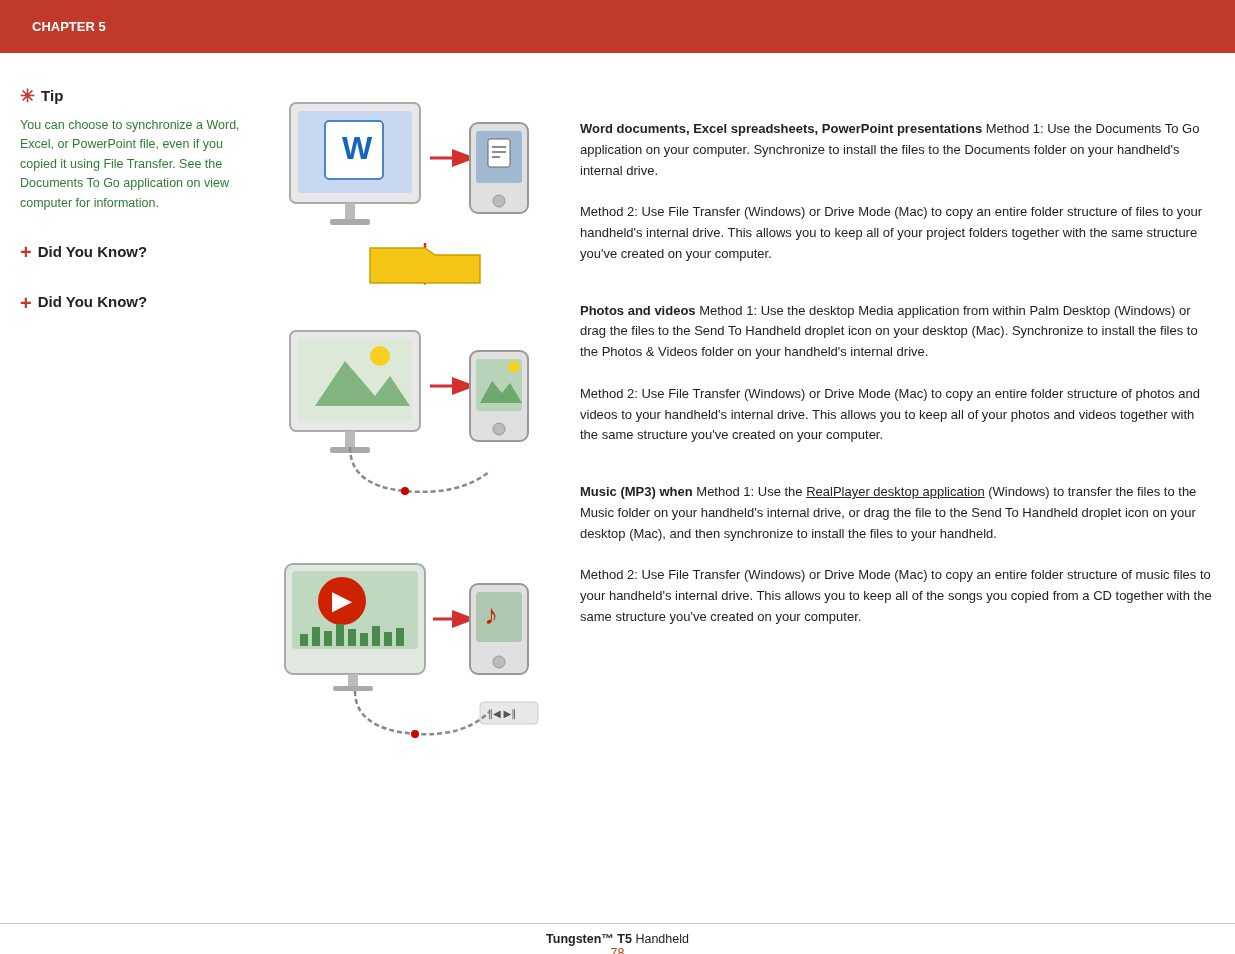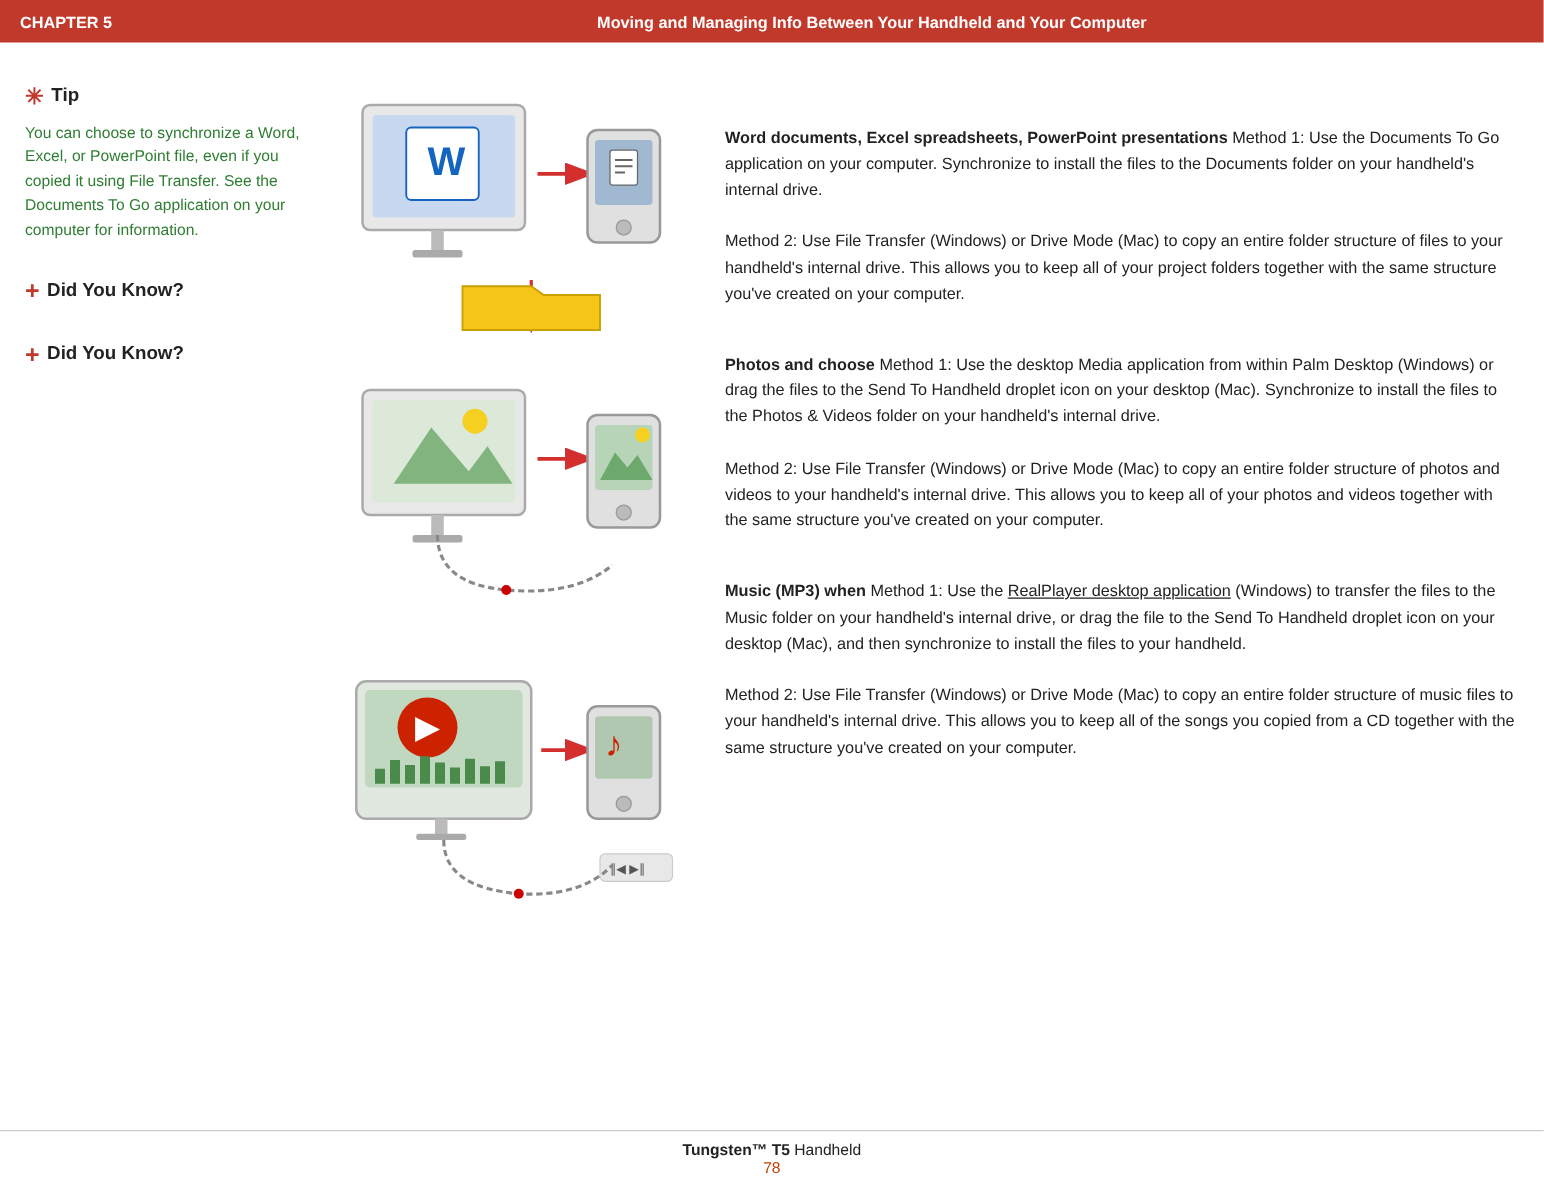--- a/index.html
+++ b/index.html
@@ -11,22 +11,22 @@
       width: 1235px;
       min-height: 954px;
     }
 
     
     .page-header {
       background: #c0392b;
       color: #fff;
       display: flex;
       align-items: center;
-      padding: 8px 16px;
-      height: 34px;
+      padding: 8px 32px;
+      height: 53px;
     }
     .header-chapter {
       font-weight: bold;
       font-size: 13px;
       min-width: 160px;
     }
     .header-title {
       font-weight: bold;
       font-size: 13px;
       flex: 1;
@@ -140,33 +140,32 @@
       justify-content: center;
       align-items: center;
     }
 
   </style>
 </head>
 <body>
 
 <div class="page-header">
   <span class="header-chapter">CHAPTER 5</span>
-  <span class="header-title">Moving and Managing Info Between Your Handheld and Your Computer</span>
 </div>
 
 <div class="page-content">
 
   <div class="sidebar">
 
     <div class="tip-section">
       <div class="tip-header">
         <span class="tip-icon">✳</span>
         <span class="tip-title">Tip</span>
       </div>
-      <div class="tip-text">You can choose to synchronize a Word, Excel, or PowerPoint file, even if you copied it using File Transfer. See the Documents To Go application on your computer for information.</div>
+      <div class="tip-text">You can choose to synchronize a Word, Excel, or PowerPoint file, even if you copied it using File Transfer. See the Documents To Go application on view computer for information.</div>
     </div>
 
     <div class="tip-section">
       <div class="tip-header">
         <span class="tip-icon-plus">+</span>
         <span class="tip-title">Did You Know?</span>
       </div>
     </div>
 
     <div class="tip-section">
@@ -304,21 +303,21 @@
       <p>
         <span class="section-title">Word documents, Excel spreadsheets, PowerPoint presentations</span>
         <span>  Method 1: Use the Documents To Go application on your computer. Synchronize to install the files to the Documents folder on your handheld's internal drive.</span>
       </p>
       <br>
       <p>Method 2: Use File Transfer (Windows) or Drive Mode (Mac) to copy an entire folder structure of files to your handheld's internal drive. This allows you to keep all of your project folders together with the same structure you've created on your computer.</p>
     </div>
 
     <div class="content-section">
       <p>
-        <span class="section-title">Photos and choose</span>
+        <span class="section-title">Photos and videos</span>
         <span>  Method 1: Use the desktop Media application from within Palm Desktop (Windows) or drag the files to the Send To Handheld droplet icon on your desktop (Mac). Synchronize to install the files to the Photos &amp; Videos folder on your handheld's internal drive.</span>
       </p>
       <br>
       <p>Method 2: Use File Transfer (Windows) or Drive Mode (Mac) to copy an entire folder structure of photos and videos to your handheld's internal drive. This allows you to keep all of your photos and videos together with the same structure you've created on your computer.</p>
     </div>
 
     <div class="content-section">
       <p>
         <span class="section-title">Music (MP3) when</span>
         <span>  Method 1: Use the </span><span class="underline-link">RealPlayer desktop application</span><span> (Windows) to transfer the files to the Music folder on your handheld's internal drive, or drag the file to the Send To Handheld droplet icon on your desktop (Mac), and then synchronize to install the files to your handheld.</span>

